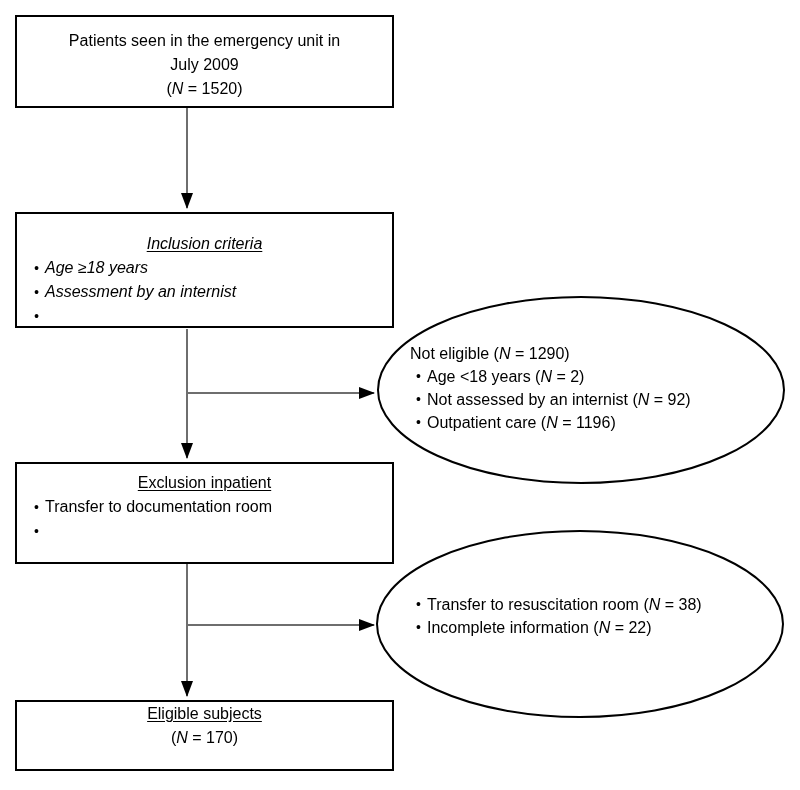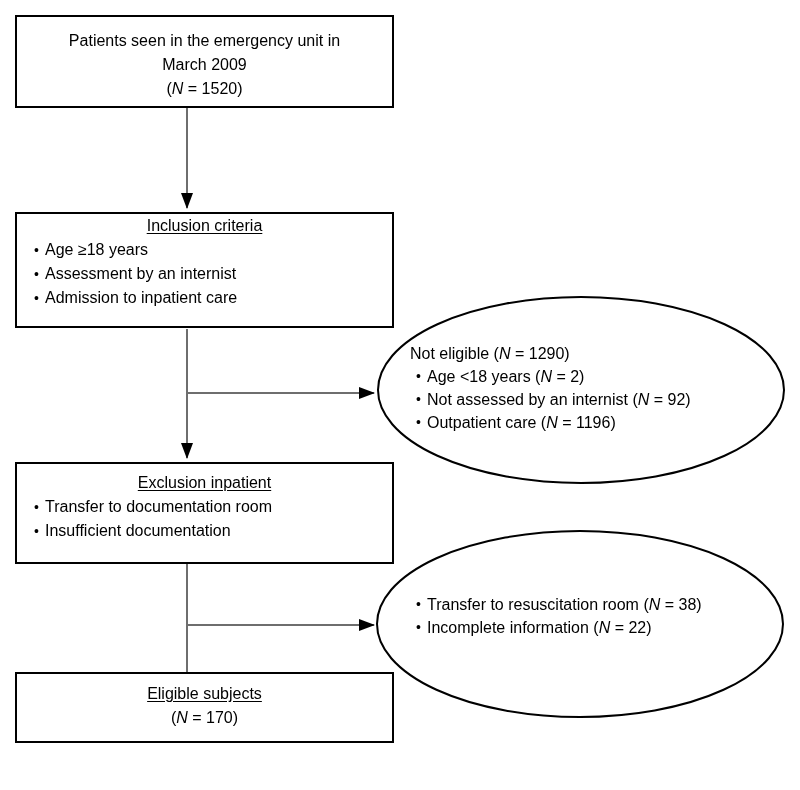--- a/index.html
+++ b/index.html
@@ -22,23 +22,23 @@
     position: absolute;
     left: 15px;
     width: 379px;
     border: 2px solid #000000;
     background: #ffffff;
     box-sizing: border-box;
     text-align: center;
     line-height: 24px;
   }
   #box-patients  { top: 15px;  height: 93px;  padding-top: 12px; }
-  #box-inclusion { top: 212px; height: 116px; padding-top: 0; }
+  #box-inclusion { top: 212px; height: 116px; padding-top: 18px; font-style: italic; }
   #box-exclusion { top: 462px; height: 102px; padding-top: 7px; }
-  #box-eligible  { top: 672px; height: 71px;  padding-top: 8px; }
+  #box-eligible  { top: 700px; height: 71px;  }
   .box-title { text-decoration: underline; text-underline-offset: 2px; }
   .bullets { text-align: left; padding-left: 11px; }
   .brow { display: flex; line-height: 24px; }
   .brow .dot { flex: none; width: 17px; text-align: center; font-size: 14px; }
   .ellipse-text {
     position: absolute;
     line-height: 23px;
     text-align: left;
     white-space: nowrap;
   }
@@ -62,52 +62,50 @@
     <line x1="187" y1="329" x2="187" y2="458" stroke="#6e6e6e" stroke-width="2" marker-end="url(#ah)"></line>
     <line x1="187" y1="393" x2="374" y2="393" stroke="#6e6e6e" stroke-width="2" marker-end="url(#ah)"></line>
     <line x1="187" y1="564" x2="187" y2="696" stroke="#6e6e6e" stroke-width="2" marker-end="url(#ah)"></line>
     <line x1="187" y1="625" x2="374" y2="625" stroke="#6e6e6e" stroke-width="2" marker-end="url(#ah)"></line>
     <ellipse cx="581" cy="390" rx="203" ry="93" fill="#ffffff" stroke="#000000" stroke-width="2"></ellipse>
     <ellipse cx="580" cy="624" rx="203" ry="93" fill="#ffffff" stroke="#000000" stroke-width="2"></ellipse>
   </svg>
 
   <div class="box" id="box-patients">
     <div>Patients seen in the emergency unit in</div>
-    <div>March 2009</div>
+    <div>July 2009</div>
     <div>(<i>N</i> = 1520)</div>
   </div>
 
   <div class="box" id="box-inclusion">
     <div class="box-title">Inclusion criteria</div>
     <div class="bullets">
       <div class="brow">
         <span class="dot">•</span>
         <span>Age ≥18 years</span>
       </div>
       <div class="brow">
         <span class="dot">•</span>
         <span>Assessment by an internist</span>
       </div>
       <div class="brow">
         <span class="dot">•</span>
-        <span>Admission to inpatient care</span>
       </div>
     </div>
   </div>
 
   <div class="box" id="box-exclusion">
     <div class="box-title">Exclusion inpatient</div>
     <div class="bullets">
       <div class="brow">
         <span class="dot">•</span>
         <span>Transfer to documentation room</span>
       </div>
       <div class="brow">
         <span class="dot">•</span>
-        <span>Insufficient documentation</span>
       </div>
     </div>
   </div>
 
   <div class="box" id="box-eligible">
     <div class="box-title">Eligible subjects</div>
     <div>(<i>N</i> = 170)</div>
   </div>
 
   <div class="ellipse-text" id="ellipse-text-1">

